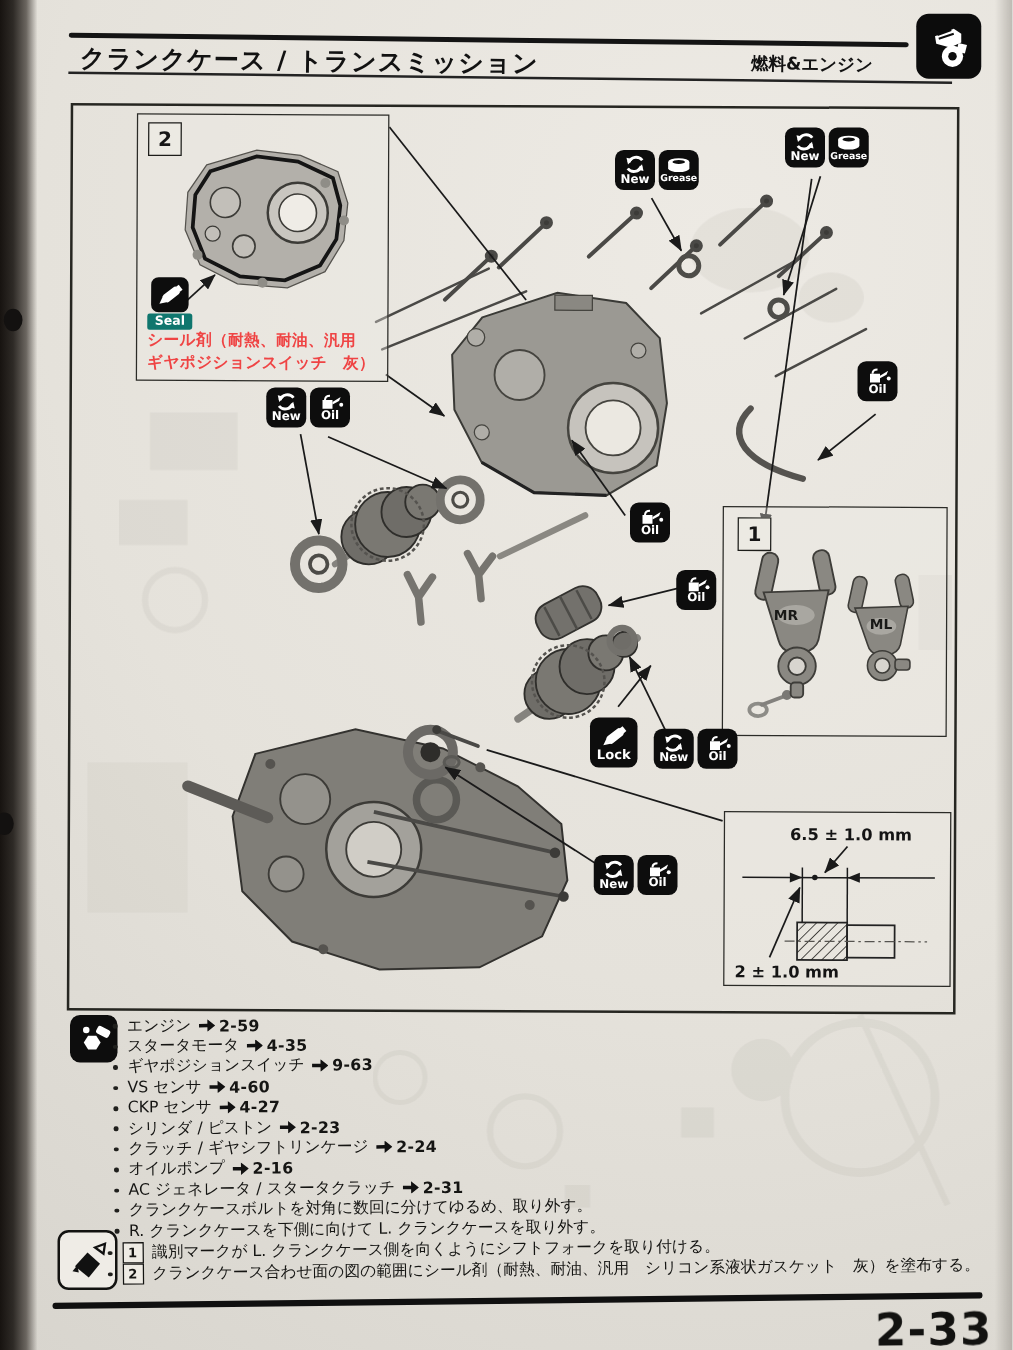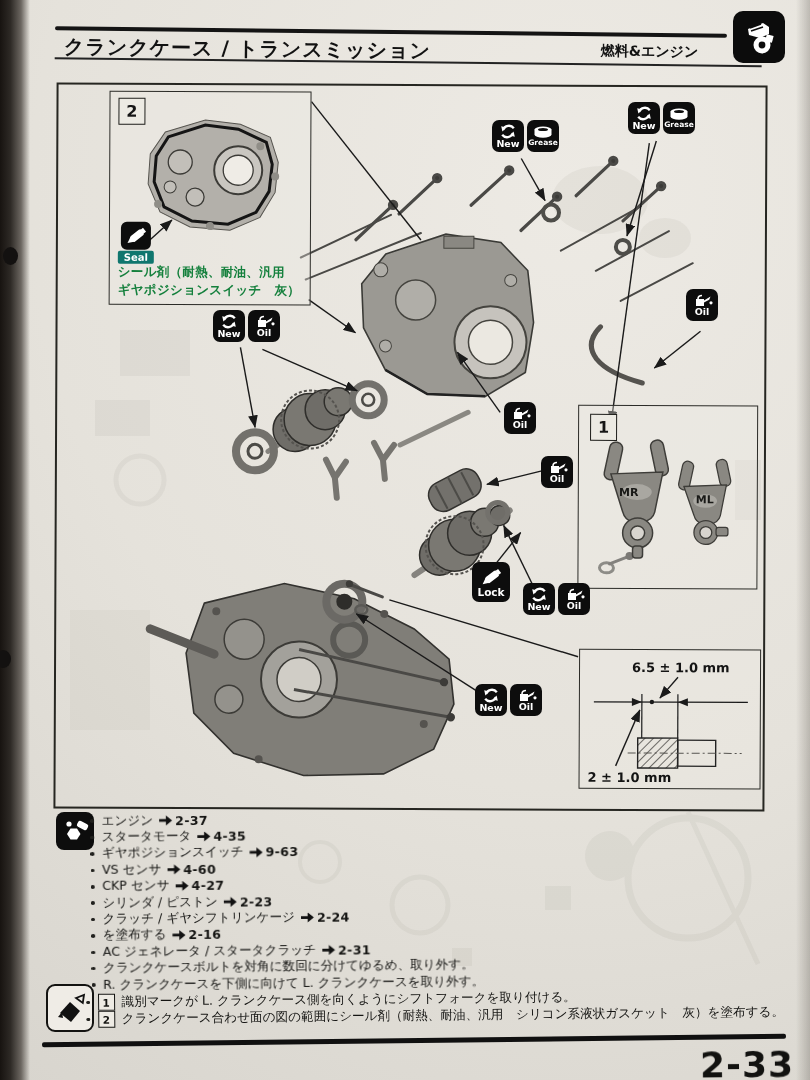--- a/index.html
+++ b/index.html
@@ -23,28 +23,28 @@
   .title{left:64px;top:33px;font-size:20px;font-weight:bold;letter-spacing:1px;color:#121212;}
   .section-label{left:601px;top:36px;font-size:14px;font-weight:bold;color:#121212;}
   .engine-icon{left:733px;top:11px;width:52px;height:52px;background:#0c0c0c;border-radius:10px;
     display:flex;align-items:center;justify-content:center;}
   
   .frame{left:55px;top:84px;width:707px;height:722px;border:2px solid #262621;transform:rotate(.25deg);}
   
   .panel{position:absolute;border:1.6px solid #2b2b27;background:rgba(238,235,228,.35);}
   .numbox{position:absolute;width:25px;height:25px;border:1.8px solid #1d1d1a;background:#eceae3;
     font-size:16px;font-weight:bold;display:flex;align-items:center;justify-content:center;}
-  .seal-note{position:absolute;font-size:12.5px;font-weight:600;color:#15803d;white-space:nowrap;letter-spacing:.3px;}
+  .seal-note{position:absolute;font-size:12.5px;font-weight:600;color:#ef4444;white-space:nowrap;letter-spacing:.3px;}
   
   .pair{position:absolute;display:flex;gap:3px;}
   .tile{width:32px;height:32px;background:#0d0d0d;border-radius:7px;color:#fff;
     display:flex;flex-direction:column;align-items:center;justify-content:center;flex:0 0 auto;}
   .tile .lbl{font-size:9.5px;font-weight:bold;line-height:1;margin-top:0px;}
   .tile.grease .lbl{font-size:7.5px;}
-  .tile.lock{width:38px;height:40px;}
+  .tile.lock{width:38px;height:40px;margin-top:12px;}
   .tile.lock .lbl{font-size:10.5px;}
   .sealtile{position:absolute;display:flex;flex-direction:column;align-items:center;}
   .sealtile .box{width:30px;height:28px;background:#0d0d0d;border-radius:6px;display:flex;align-items:center;justify-content:center;}
   .sealtile .bar{margin-top:1px;background:#0f766e;color:#fff;font-size:10px;font-weight:bold;
     padding:1px 6px;line-height:11px;border-radius:2px;}
   
   .steps{left:90px;top:813px;width:700px;transform:rotate(-.55deg);transform-origin:0 0;}
   .row{height:16.4px;display:flex;align-items:center;font-size:12.6px;font-weight:500;color:#151513;white-space:nowrap;}
   .dot{width:3.5px;height:3.5px;border-radius:50%;background:#20201d;margin-right:8px;flex:0 0 auto;}
   .arrow{display:inline-block;width:13px;height:10px;background:#111;margin:0 3px 0 6px;
@@ -490,21 +490,21 @@
     <rect x="16" y="4" width="11" height="6.5" rx="2" transform="rotate(28 19 8)"></rect>
     <circle cx="8" cy="7" r="2.6"></circle>
   </svg>
 </div>
 
 <div class="abs steps">
   <div class="row">
       <span class="dot"></span>
       <span>エンジン</span>
       <span class="arrow"></span>
-      <span class="ref">2-37</span>
+      <span class="ref">2-59</span>
     </div>
   <div class="row">
       <span class="dot"></span>
       <span>スタータモータ</span>
       <span class="arrow"></span>
       <span class="ref">4-35</span>
     </div>
   <div class="row">
       <span class="dot"></span>
       <span>ギヤポジションスイッチ</span>
@@ -530,21 +530,21 @@
       <span class="ref">2-23</span>
     </div>
   <div class="row">
       <span class="dot"></span>
       <span>クラッチ / ギヤシフトリンケージ</span>
       <span class="arrow"></span>
       <span class="ref">2-24</span>
     </div>
   <div class="row">
       <span class="dot"></span>
-      <span>を塗布する</span>
+      <span>オイルポンプ</span>
       <span class="arrow"></span>
       <span class="ref">2-16</span>
     </div>
   <div class="row">
       <span class="dot"></span>
       <span>AC ジェネレータ / スタータクラッチ</span>
       <span class="arrow"></span>
       <span class="ref">2-31</span>
     </div>
   <div class="row">

